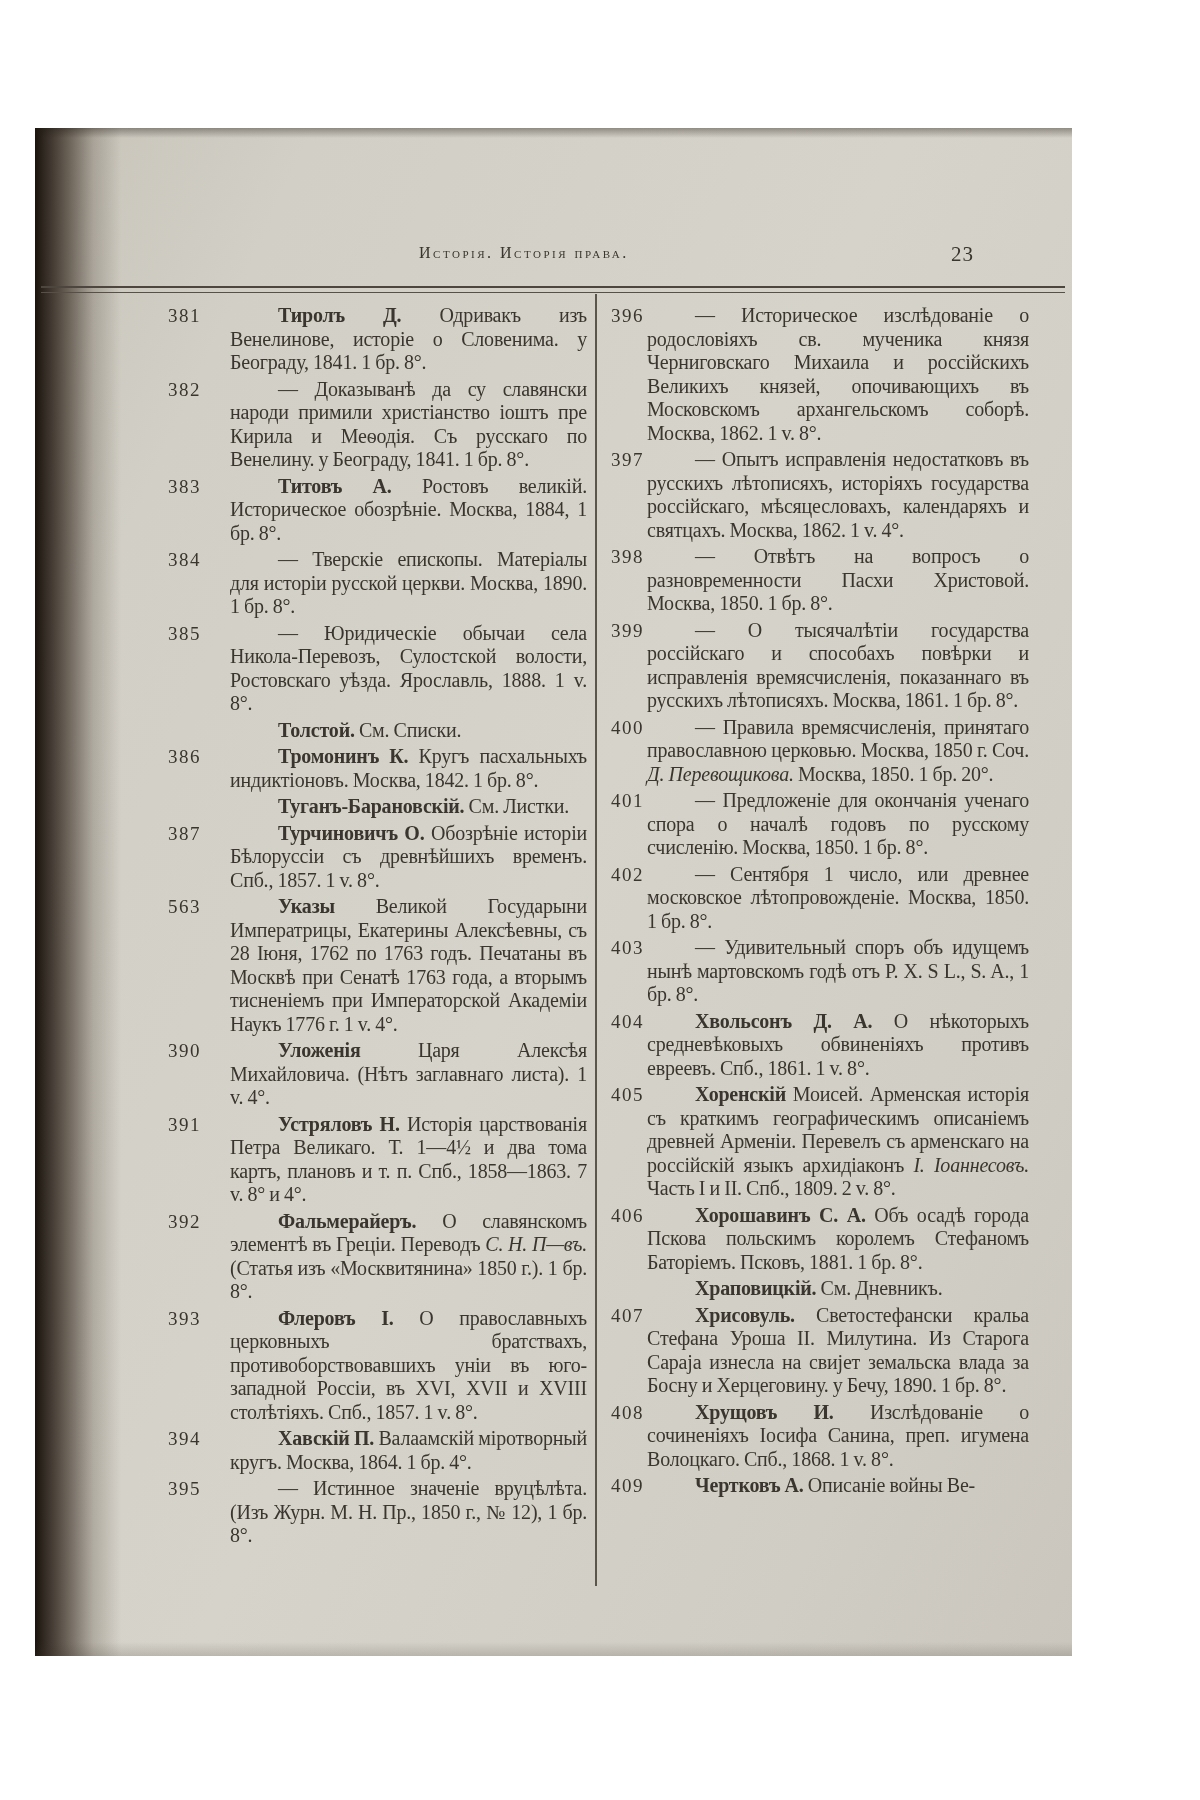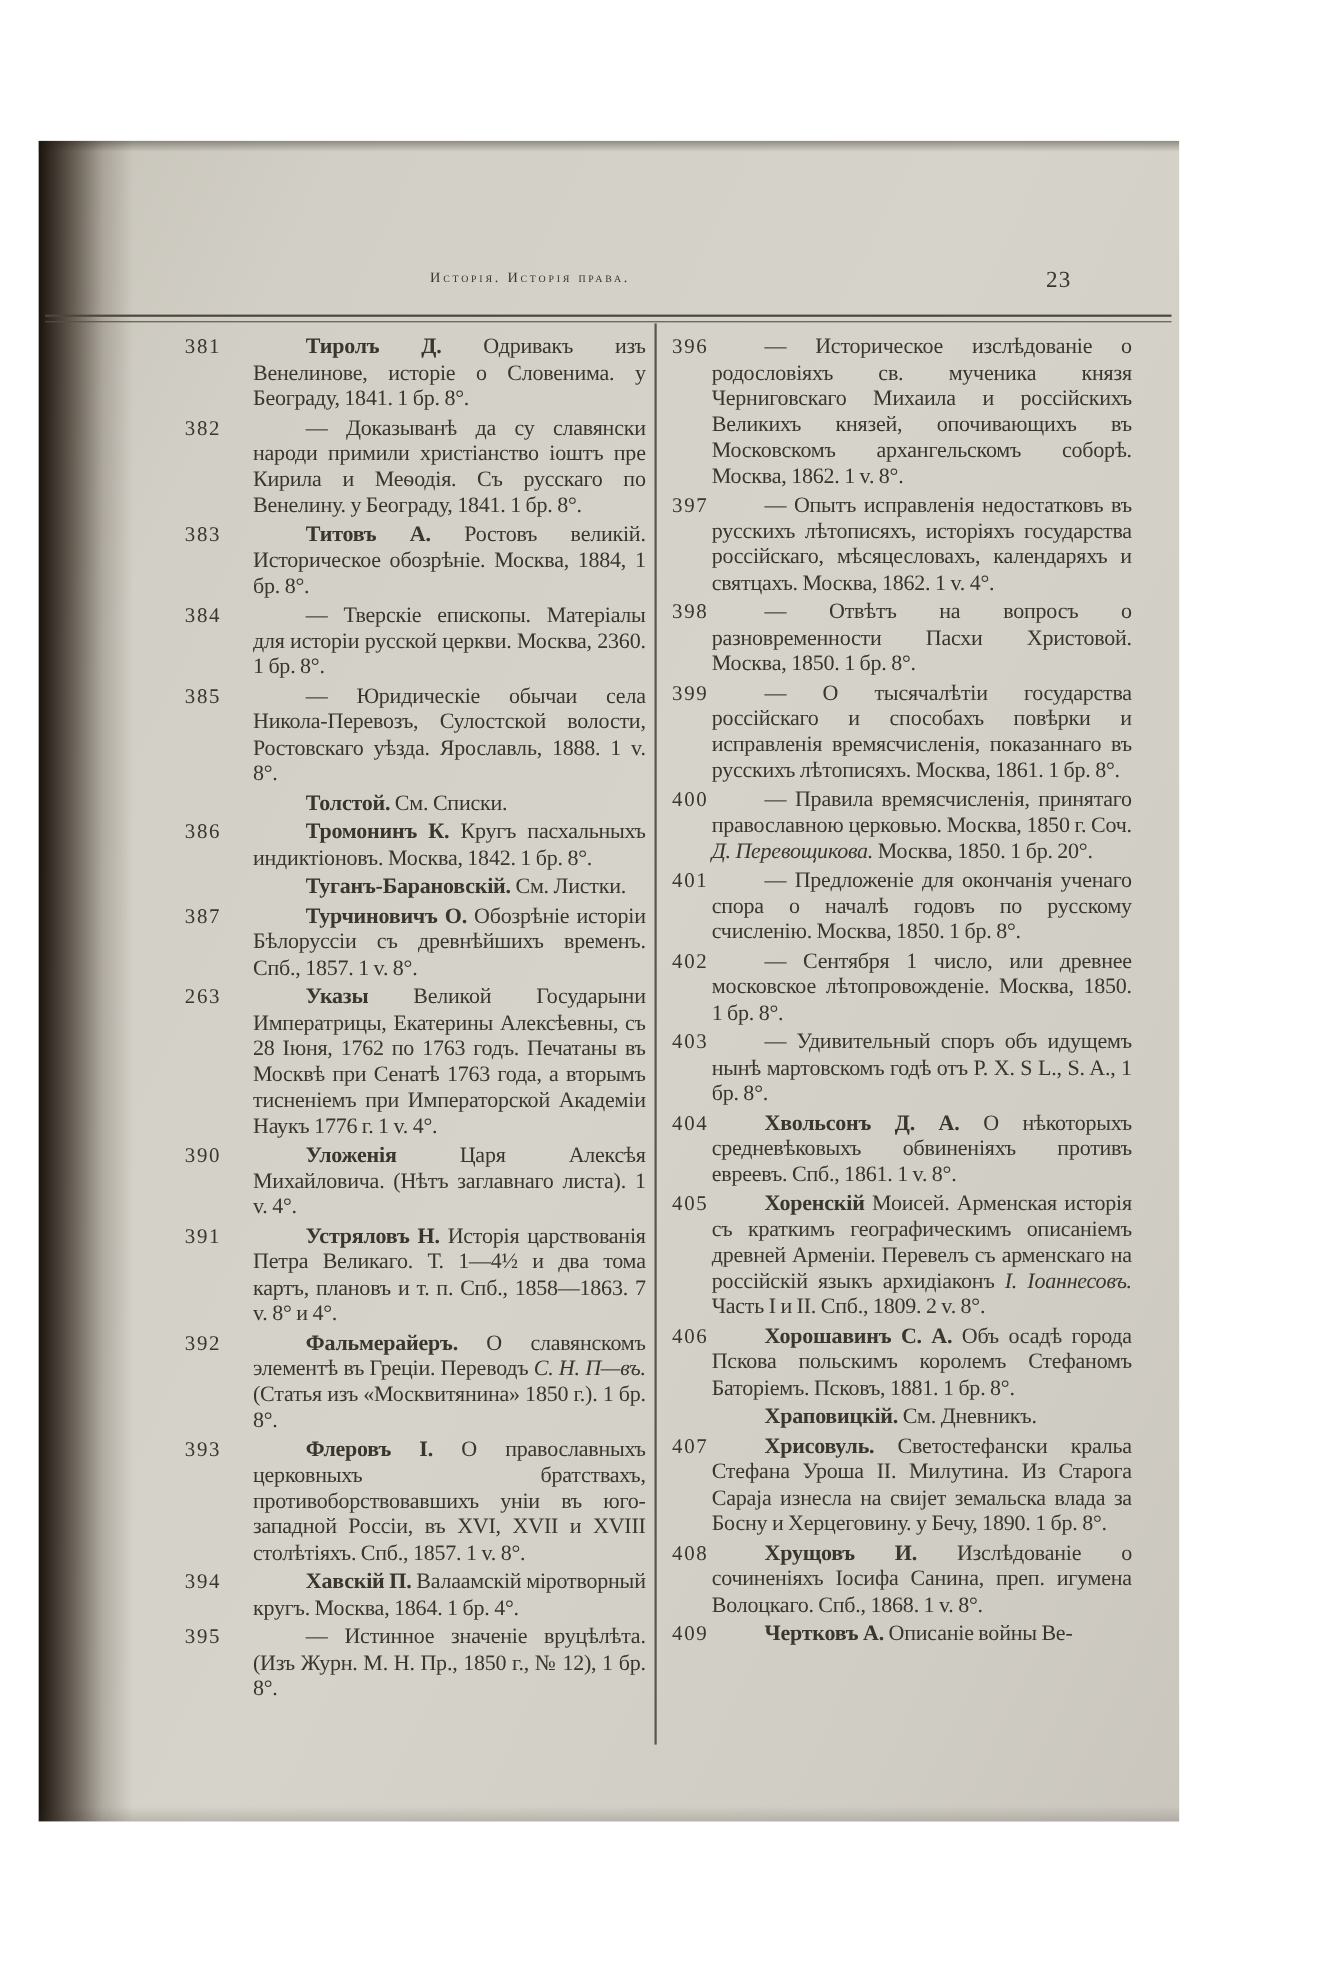--- a/index.html
+++ b/index.html
@@ -6,21 +6,21 @@
   .canvas{position:relative;width:1200px;height:1800px;background:#ffffff;overflow:hidden;
           font-family:"Liberation Serif","DejaVu Serif",serif;color:var(--ink,#3a362f);}
   .photo{position:absolute;left:35px;top:128px;width:1037px;height:1528px;overflow:hidden;
          background:linear-gradient(115deg,#c7c3b9 0%,#d2cfc6 16%,#d6d3ca 50%,#d0cdc4 82%,#cac6bd 100%);}
   .gutter{position:absolute;left:0;top:0;width:86px;height:100%;
           background:linear-gradient(to right,#1a130d 0%,rgba(45,33,22,.62) 38%,rgba(70,58,45,.25) 68%,rgba(70,58,45,0) 100%);}
   .top-edge{position:absolute;left:0;top:0;width:100%;height:10px;
             background:linear-gradient(to bottom,rgba(32,26,20,.38),rgba(32,26,20,0));}
   .bottom-edge{position:absolute;left:0;bottom:0;width:100%;height:14px;
             background:linear-gradient(to top,rgba(60,52,42,.18),rgba(60,52,42,0));}
-  .header-title{position:absolute;left:356px;top:116px;font-size:13px;letter-spacing:2.5px;
+  .header-title{position:absolute;left:384px;top:116px;font-size:16px;letter-spacing:2.5px;
             font-variant:small-caps;white-space:nowrap;}
   .page-num{position:absolute;left:916px;top:114px;font-size:21px;letter-spacing:1px;}
   .rule-thick{position:absolute;left:6px;top:158px;width:1024px;border-top:2.5px solid #4c463e;}
   .rule-thin{position:absolute;left:6px;top:164px;width:1024px;border-top:1px solid #565048;}
   .divider{position:absolute;left:560px;top:166px;width:2px;height:1292px;background:#5b554c;}
   .col{position:absolute;top:176px;}
   .col-left{left:195px;width:357px;}
   .col-right{left:612px;width:382px;}
   .entry{position:relative;margin:0 0 3px 0;}
   .entry .num{position:absolute;left:-62px;top:1px;font-size:19px;letter-spacing:1.5px;}
@@ -55,42 +55,42 @@
         <div class="entry">
           <span class="num">382</span>
           <p class="txt"><span class="seg-n">— Доказыванѣ да су славянски народи примили христіанство іоштъ пре Кирила и Меѳодія. Съ русскаго по Венелину. у Београду, 1841. 1 бр. 8°.</span></p>
         </div>
         <div class="entry">
           <span class="num">383</span>
           <p class="txt"><span class="seg-b">Титовъ А.</span><span class="seg-n"> Ростовъ великій. Историческое обозрѣніе. Москва, 1884, 1 бр. 8°.</span></p>
         </div>
         <div class="entry">
           <span class="num">384</span>
-          <p class="txt"><span class="seg-n">— Тверскіе епископы. Матеріалы для исторіи русской церкви. Москва, 2360. 1 бр. 8°.</span></p>
+          <p class="txt"><span class="seg-n">— Тверскіе епископы. Матеріалы для исторіи русской церкви. Москва, 1890. 1 бр. 8°.</span></p>
         </div>
         <div class="entry">
           <span class="num">385</span>
           <p class="txt"><span class="seg-n">— Юридическіе обычаи села Никола-Перевозъ, Сулостской волости, Ростовскаго уѣзда. Ярославль, 1888. 1 v. 8°.</span></p>
         </div>
         <div class="entry xref">
           <p class="txt"><span class="seg-b">Толстой.</span><span class="seg-n"> См. Списки.</span></p>
         </div>
         <div class="entry">
           <span class="num">386</span>
           <p class="txt"><span class="seg-b">Тромонинъ К.</span><span class="seg-n"> Кругъ пасхальныхъ индиктіоновъ. Москва, 1842. 1 бр. 8°.</span></p>
         </div>
         <div class="entry xref">
           <p class="txt"><span class="seg-b">Туганъ-Барановскій.</span><span class="seg-n"> См. Листки.</span></p>
         </div>
         <div class="entry">
           <span class="num">387</span>
           <p class="txt"><span class="seg-b">Турчиновичъ О.</span><span class="seg-n"> Обозрѣніе исторіи Бѣлоруссіи съ древнѣйшихъ временъ. Спб., 1857. 1 v. 8°.</span></p>
         </div>
         <div class="entry">
-          <span class="num">263</span>
+          <span class="num">563</span>
           <p class="txt"><span class="seg-b">Указы</span><span class="seg-n"> Великой Государыни Императрицы, Екатерины Алексѣевны, съ 28 Іюня, 1762 по 1763 годъ. Печатаны въ Москвѣ при Сенатѣ 1763 года, а вторымъ тисненіемъ при Императорской Академіи Наукъ 1776 г. 1 v. 4°.</span></p>
         </div>
         <div class="entry">
           <span class="num">390</span>
           <p class="txt"><span class="seg-b">Уложенія</span><span class="seg-n"> Царя Алексѣя Михайловича. (Нѣтъ заглавнаго листа). 1 v. 4°.</span></p>
         </div>
         <div class="entry">
           <span class="num">391</span>
           <p class="txt"><span class="seg-b">Устряловъ Н.</span><span class="seg-n"> Исторія царствованія Петра Великаго. Т. 1—4½ и два тома картъ, плановъ и т. п. Спб., 1858—1863. 7 v. 8° и 4°.</span></p>
         </div>

